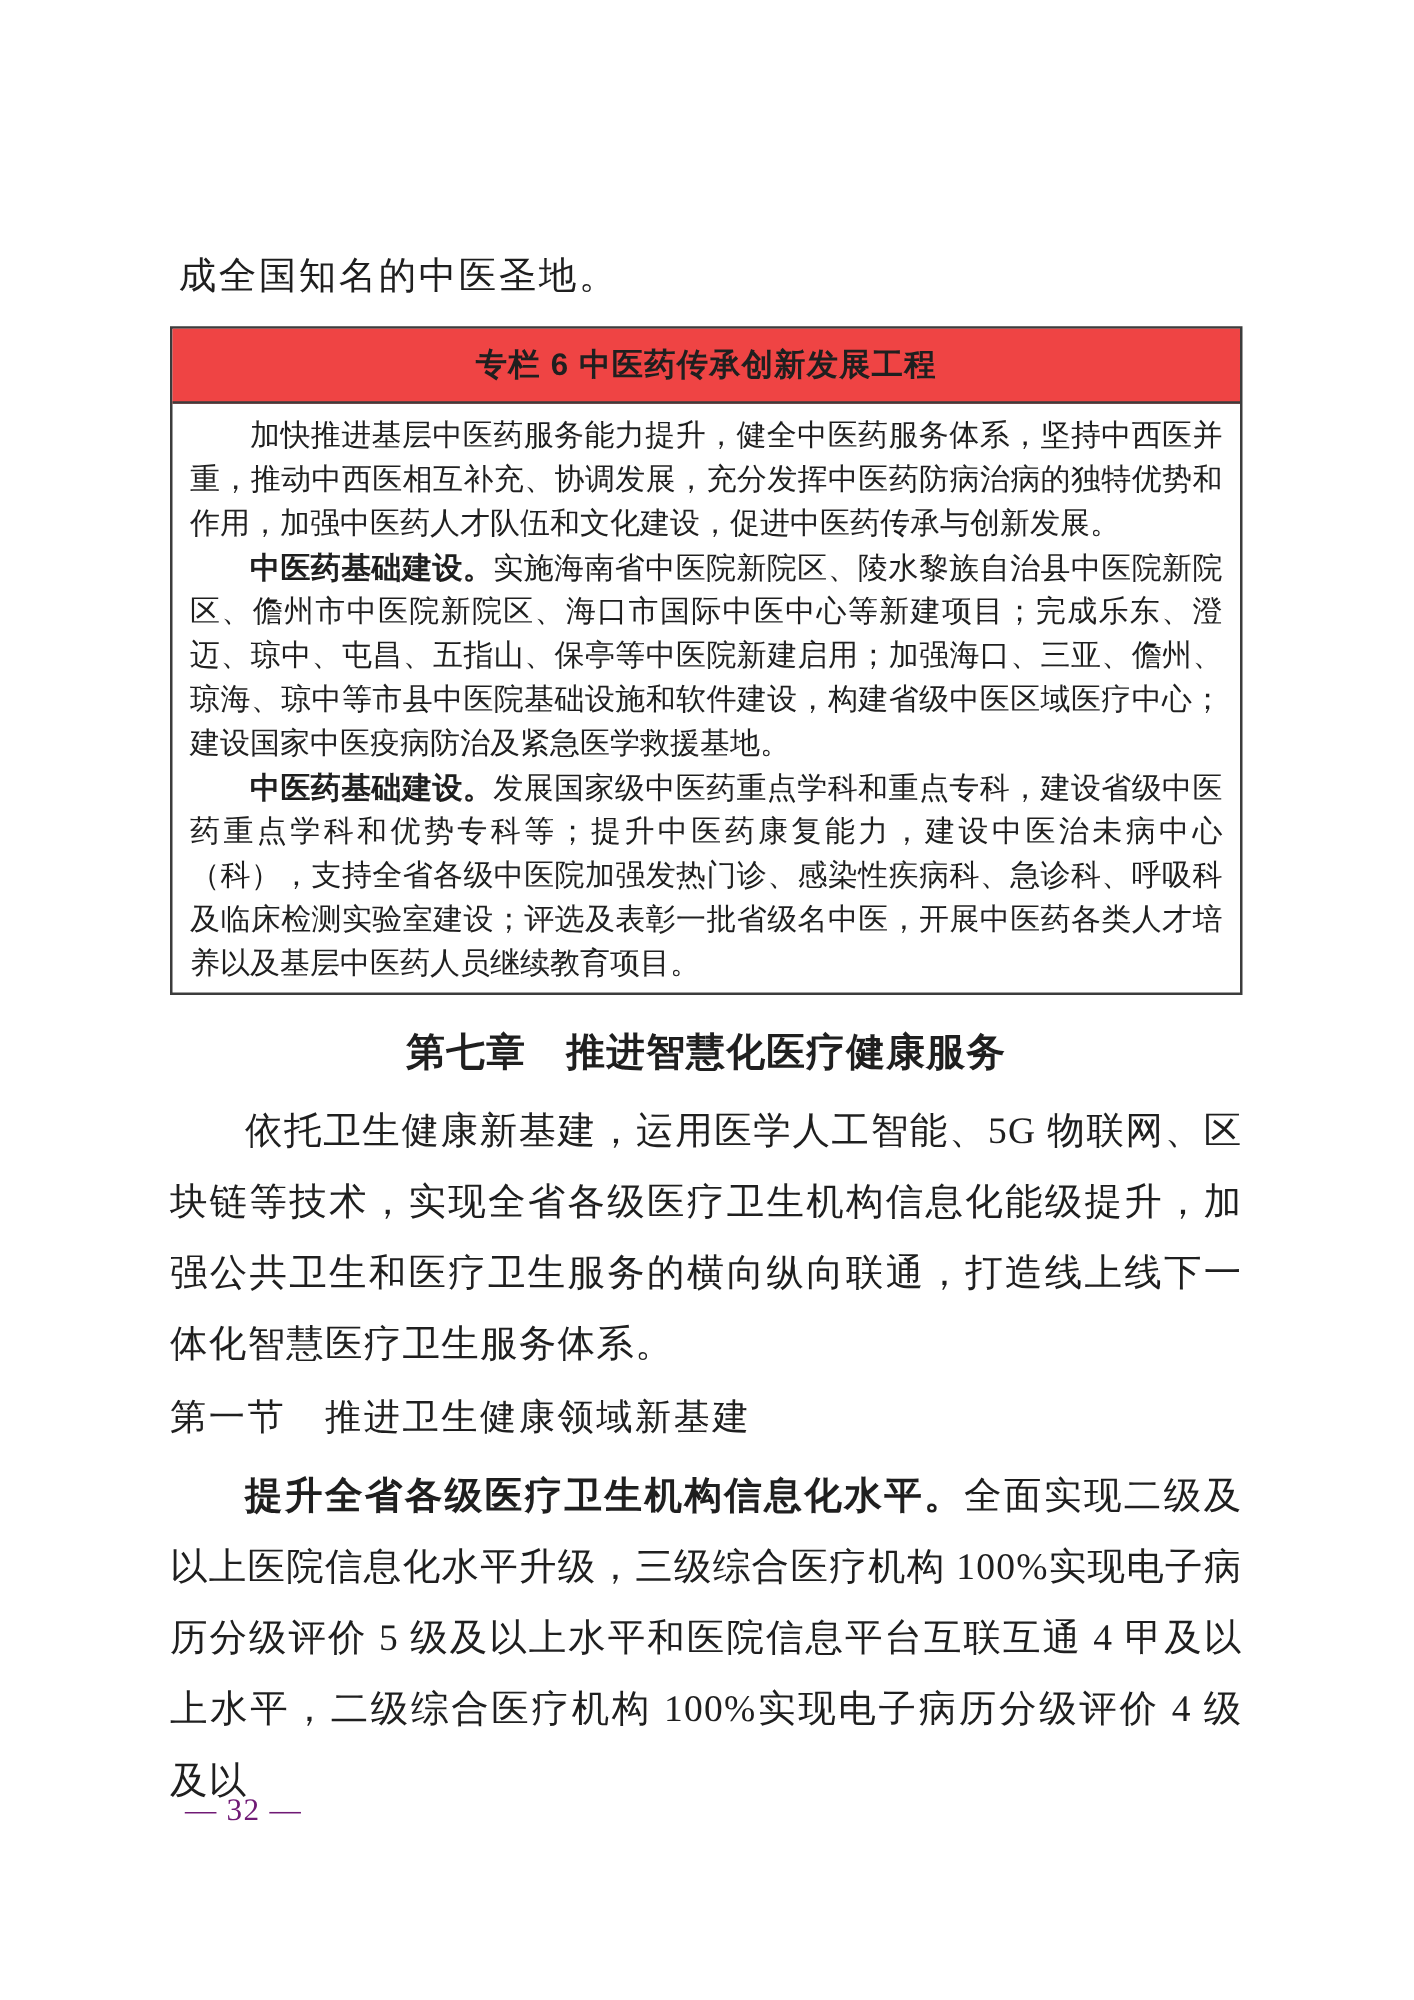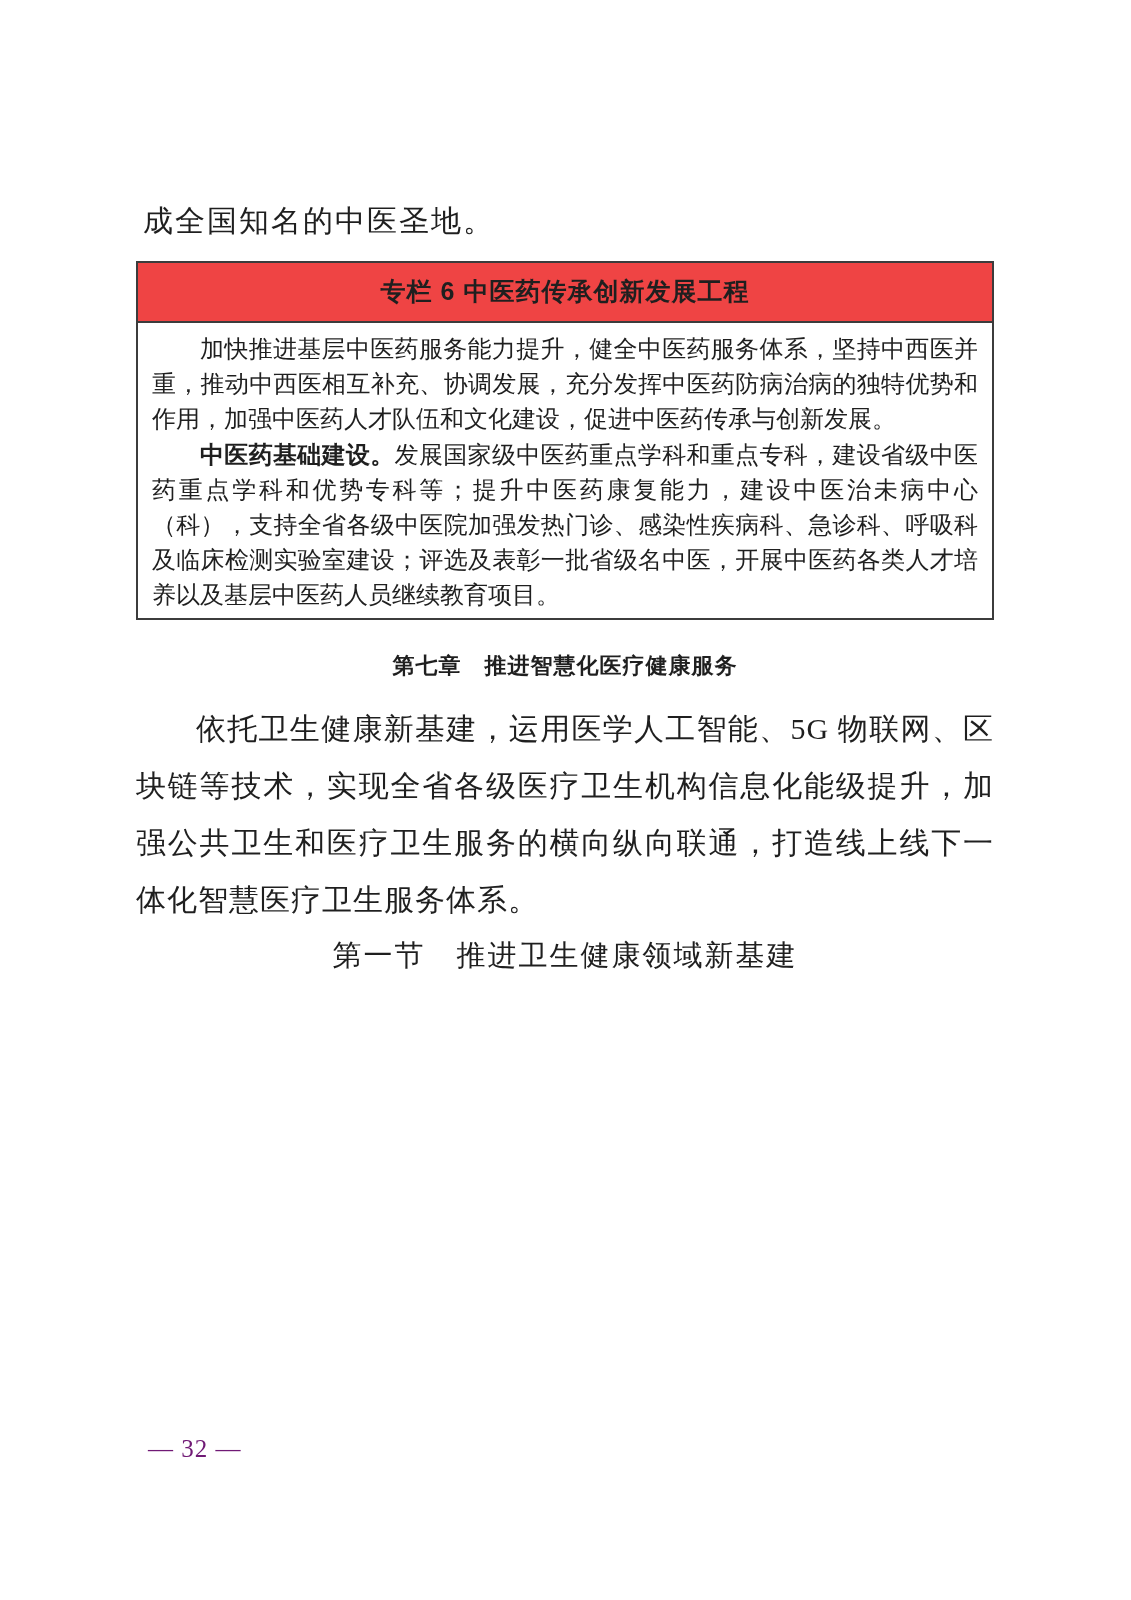--- a/index.html
+++ b/index.html
@@ -58,38 +58,38 @@
   .lead {
     font-family: "Liberation Sans", "DejaVu Sans", sans-serif;
     font-weight: bold;
   }
   
   .chapter-title {
     margin: 26px 0 0 0;
     text-align: center;
     font-family: "Liberation Sans", "DejaVu Sans", sans-serif;
     font-weight: bold;
-    font-size: 22px;
+    font-size: 31px;
     line-height: 40px;
     letter-spacing: 1px;
   }
   .body-para {
     margin: 14px 0 0 0;
     font-size: 30px;
     line-height: 57px;
     text-indent: 2em;
     text-align: justify;
     text-justify: inter-ideograph;
     letter-spacing: 1px;
   }
   
   .section-title {
     margin: 12px 0 0 0;
-    text-align: center;
-    font-family: Liberation Mono, monospace;
+    text-align: left;
+    font-family: Liberation Serif, serif;
     font-weight: normal;
     font-size: 29px;
     line-height: 36px;
     letter-spacing: 2px;
   }
   .section-para {
     margin-top: 16px;
   }
   .page-number {
     position: absolute;
@@ -106,27 +106,29 @@
 
 <div class="page">
   <div class="column">
 
     <p class="intro-line">成全国知名的中医圣地。</p>
 
     <div class="panel" style="border-color: rgb(60, 60, 60);">
       <div class="panel-header" style="background: #ef4444; border-bottom-color: rgb(60, 60, 60);">专栏 6 中医药传承创新发展工程</div>
       <div class="panel-body">
         <p class="panel-para"><span class="lead"></span><span>加快推进基层中医药服务能力提升，健全中医药服务体系，坚持中西医并重，推动中西医相互补充、协调发展，充分发挥中医药防病治病的独特优势和作用，加强中医药人才队伍和文化建设，促进中医药传承与创新发展。</span></p>
+        <p class="panel-para"><span class="lead">中医药基础建设。</span><span>实施海南省中医院新院区、陵水黎族自治县中医院新院区、儋州市中医院新院区、海口市国际中医中心等新建项目；完成乐东、澄迈、琼中、屯昌、五指山、保亭等中医院新建启用；加强海口、三亚、儋州、琼海、琼中等市县中医院基础设施和软件建设，构建省级中医区域医疗中心；建设国家中医疫病防治及紧急医学救援基地。</span></p>
         <p class="panel-para"><span class="lead">中医药基础建设。</span><span>发展国家级中医药重点学科和重点专科，建设省级中医药重点学科和优势专科等；提升中医药康复能力，建设中医治未病中心（科），支持全省各级中医院加强发热门诊、感染性疾病科、急诊科、呼吸科及临床检测实验室建设；评选及表彰一批省级名中医，开展中医药各类人才培养以及基层中医药人员继续教育项目。</span></p>
       </div>
     </div>
 
     <h1 class="chapter-title">第七章　推进智慧化医疗健康服务</h1>
 
     <p class="body-para">依托卫生健康新基建，运用医学人工智能、5G 物联网、区块链等技术，实现全省各级医疗卫生机构信息化能级提升，加强公共卫生和医疗卫生服务的横向纵向联通，打造线上线下一体化智慧医疗卫生服务体系。</p>
 
     <h2 class="section-title">第一节　推进卫生健康领域新基建</h2>
 
+    <p class="body-para section-para"><span class="lead">提升全省各级医疗卫生机构信息化水平。</span><span>全面实现二级及以上医院信息化水平升级，三级综合医疗机构 100%实现电子病历分级评价 5 级及以上水平和医院信息平台互联互通 4 甲及以上水平，二级综合医疗机构 100%实现电子病历分级评价 4 级及以</span></p>
 
   </div>
 
   <div class="page-number">— 32 —</div>
 </div>
 
 </body></html>

